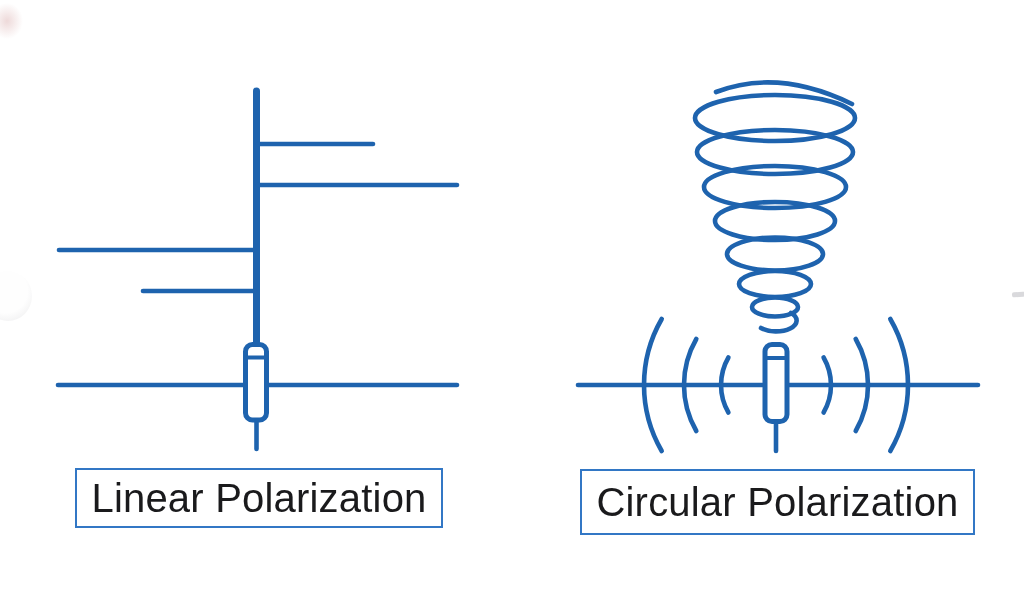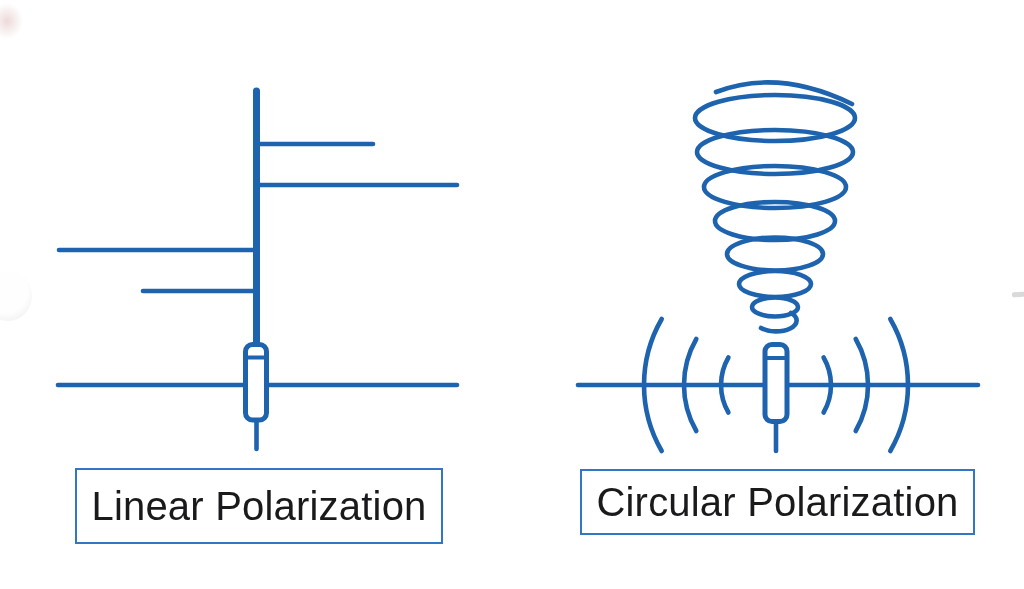--- a/index.html
+++ b/index.html
@@ -38,21 +38,21 @@
   .label-box {
     position: absolute;
     border: 2.5px solid var(--box_border);
     display: flex; align-items: center; justify-content: center;
     font-size: 40px;
     letter-spacing: 0.2px;
     color: var(--text_dark);
     background: transparent;
     white-space: nowrap;
   }
-  .label-box.linear   { left: 75px;  top: 468px; width: 368px; height: 76px; }
+  .label-box.linear   { left: 75px;  top: 468px; width: 368px; height: 60px; }
   .label-box.circular { left: 580px; top: 469px; width: 395px; height: 66px; }
   
   .artifact-pink-smudge {
     position: absolute; left: -9px; top: 3px; width: 32px; height: 36px;
     background: radial-gradient(closest-side, rgba(226,192,192,0.6), rgba(226,192,192,0));
   }
   .artifact-white-circle {
     position: absolute; left: -16px; top: 271px; width: 48px; height: 50px;
     border-radius: 50%;
     background: radial-gradient(circle at 45% 40%, #fefefe 55%, #f1f1f2 82%, rgba(241,241,242,0) 100%);

